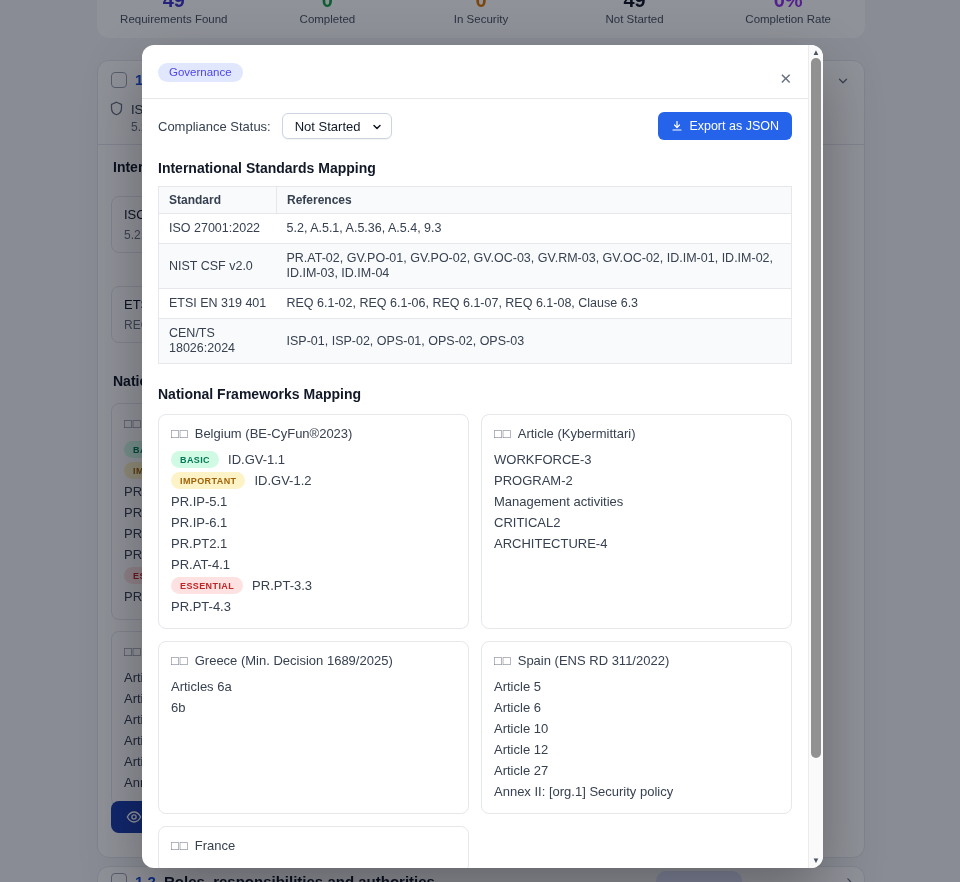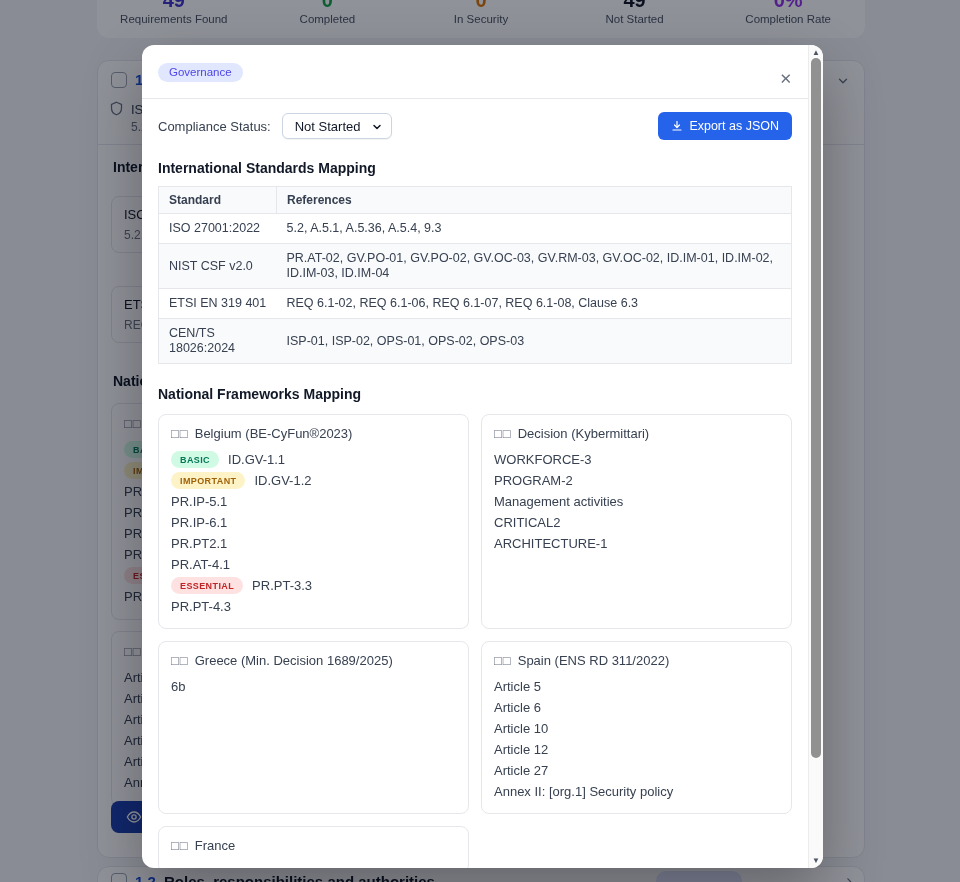--- a/index.html
+++ b/index.html
@@ -319,45 +319,48 @@
             <span>PR.PT-3.3</span>
           </div>
         <div class="fw-item">
             <span>PR.PT-4.3</span>
           </div>
       </div>
 
       <div class="fw-card">
         <div class="fw-title">
           <span class="flag">□□</span>
-          <span>Decision (Kybermittari)</span>
+          <span>Article (Kybermittari)</span>
         </div>
         <div class="fw-item">
             <span>WORKFORCE-3</span>
           </div>
         <div class="fw-item">
             <span>PROGRAM-2</span>
           </div>
         <div class="fw-item">
             <span>Management activities</span>
           </div>
         <div class="fw-item">
             <span>CRITICAL2</span>
           </div>
         <div class="fw-item">
-            <span>ARCHITECTURE-1</span>
+            <span>ARCHITECTURE-4</span>
           </div>
       </div>
 
       <div class="fw-card">
         <div class="fw-title">
           <span class="flag">□□</span>
           <span>Greece (Min. Decision 1689/2025)</span>
         </div>
         <div class="fw-item">
+            <span>Articles 6a</span>
+          </div>
+        <div class="fw-item">
             <span>6b</span>
           </div>
       </div>
 
       <div class="fw-card">
         <div class="fw-title">
           <span class="flag">□□</span>
           <span>Spain (ENS RD 311/2022)</span>
         </div>
         <div class="fw-item">

